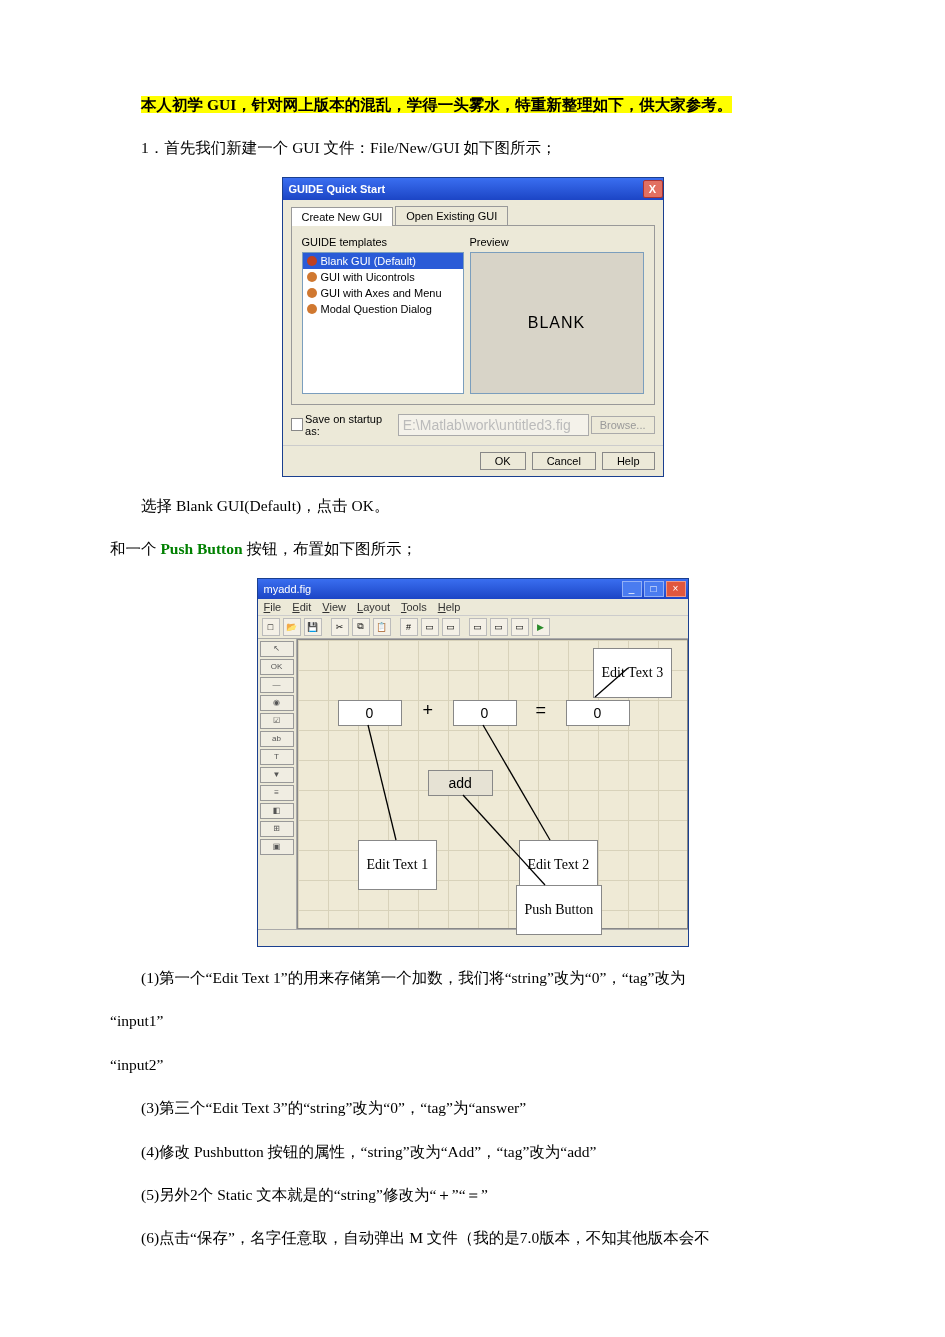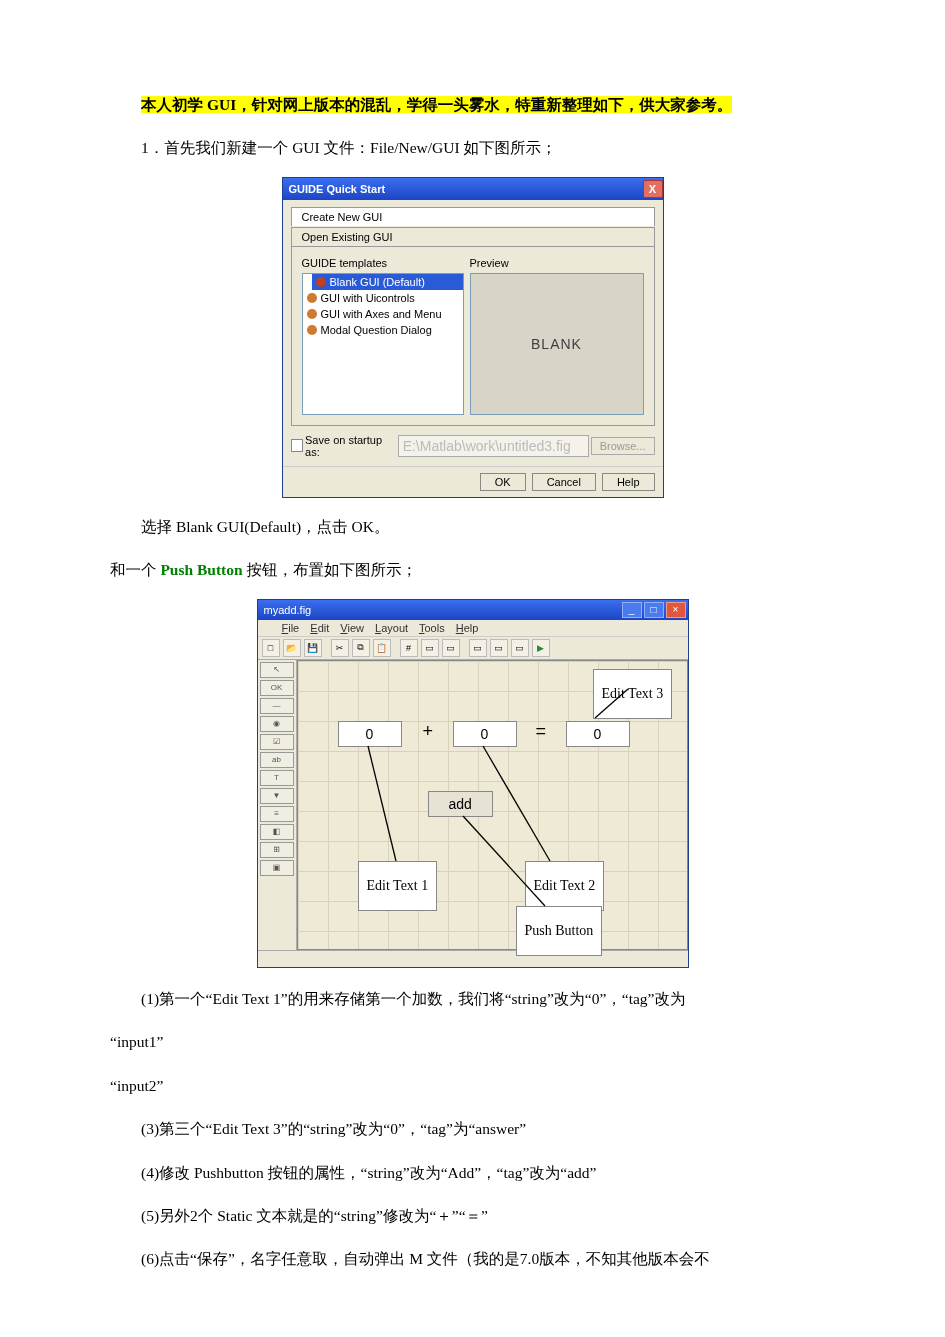--- a/index.html
+++ b/index.html
@@ -5,46 +5,46 @@
   html,body{margin:0;padding:0;background:#fff;font-family:"SimSun","宋体","Times New Roman",serif;color:#000;}
   .page{width:945px;min-height:1337px;padding:90px 110px 40px 110px;box-sizing:border-box;position:relative;}
   .hl{background:#ffff00;font-weight:bold;}
   p{margin:0 0 14px 0;line-height:1.9;font-size:15.5px;}
   .indent{text-indent:2em;}
   .green{color:#008000;font-weight:bold;font-family:"Times New Roman",serif;}
   
   .win{width:380px;margin:0 auto 14px auto;border:1px solid #1a3f8f;background:#ece9d8;font-family:Tahoma,Arial,sans-serif;font-size:11px;color:#000;}
   .titlebar{height:22px;background:linear-gradient(#3a6ef0,#1c45c5);color:#fff;display:flex;align-items:center;justify-content:space-between;padding:0 0 0 6px;font-weight:bold;}
   .titlebar .xbtn{width:18px;height:16px;background:#e27062;border:1px solid #a33;display:flex;align-items:center;justify-content:center;color:#fff;font-weight:bold;font-size:11px;border-radius:2px;}
-  .tabs{display:flex;padding:6px 8px 0 8px;gap:2px;flex-direction:column;}
+  .tabs{display:flex;padding:6px 8px 0 8px;gap:2px;}
   .tab{padding:3px 10px;border:1px solid #999;border-bottom:none;background:#ece9d8;font-size:11px;}
   .tab.sel{background:#fff;position:relative;top:1px;}
   .tabbody{margin:0 8px 8px 8px;border:1px solid #999;background:#ece9d8;padding:10px;display:flex;gap:8px;}
   .col-left{width:160px;}
   .lbl{font-size:11px;margin-bottom:4px;}
   .listbox{width:160px;height:140px;border:1px solid #7b9ebd;background:#fff;font-size:11px;}
   .listbox div{padding:2px 4px;display:flex;align-items:center;gap:4px;}
-  .listbox .sel{background:#2a5bd7;color:#fff;margin-left:9px;}
+  .listbox .sel{background:#2a5bd7;color:#fff;}
   .ico{width:10px;height:10px;display:inline-block;}
   .ico.r{background:#c04020;border-radius:50%;}
   .ico.o{background:#d07830;border-radius:50%;}
   .previewbox{flex:1;}
-  .previewframe{border:1px solid #7b9ebd;background:#d8d4c8;height:140px;display:flex;align-items:center;justify-content:center;color:#404040;font-size:14px;letter-spacing:1px;}
+  .previewframe{border:1px solid #7b9ebd;background:#d8d4c8;height:140px;display:flex;align-items:center;justify-content:center;color:#000000;font-size:16px;letter-spacing:1px;}
   .saveRow{display:flex;align-items:center;gap:2px;margin:0 8px 8px 8px;}
   .saveRow input[type="text"]{flex:1;border:1px solid #aaa;background:#f4f2ea;color:#bbb;font-size:14px;padding:2px 4px;}
   .btnBrowse{border:1px solid #aaa;background:#ece9d8;color:#999;font-size:11px;padding:2px 8px;}
   .dlgButtons{display:flex;justify-content:flex-end;gap:6px;padding:6px 8px;border-top:1px solid #ccc;background:#ece9d8;}
   .dlgButtons button{border:1px solid #888;background:#ece9d8;font-size:11px;padding:2px 14px;}
   
   .editorWrap{width:430px;margin:0 auto 16px auto;border:1px solid #1a3f8f;font-family:Tahoma,Arial,sans-serif;}
   .editorTitle{height:20px;background:linear-gradient(#3a6ef0,#1c45c5);color:#fff;display:flex;align-items:center;justify-content:space-between;padding:0 2px 0 6px;font-size:11px;}
   .winBtns{display:flex;gap:2px;}
   .winBtns div{width:18px;height:14px;border:1px solid #fff6;background:#4a7cf0;color:#fff;display:flex;align-items:center;justify-content:center;font-size:10px;}
   .winBtns .close{background:#e0573e;}
-  .menubar{background:#ece9d8;padding:2px 24px;font-size:11px;color:#333;border-bottom:1px solid #ccc;}
+  .menubar{background:#ece9d8;padding:2px 6px;font-size:11px;color:#333;border-bottom:1px solid #ccc;}
   .menubar span{margin-right:8px;}
   .menubar span u{text-decoration:underline;}
   .toolbar{background:#ece9d8;padding:2px 4px;display:flex;gap:3px;border-bottom:1px solid #aaa;}
   .toolbar .tb{width:16px;height:16px;border:1px solid #bbb;background:#f4f0e6;font-size:9px;display:flex;align-items:center;justify-content:center;}
   .toolbar .sep{width:3px;}
   .editorBody{display:flex;height:290px;background:#ece9d8;position:relative;}
   .palette{width:34px;background:#ece9d8;border-right:1px solid #aaa;display:flex;flex-direction:column;gap:2px;padding:2px;}
   .palette .p{height:14px;border:1px solid #999;background:#f0ede2;font-size:8px;color:#555;display:flex;align-items:center;justify-content:center;}
   .canvas{flex:1;background:#efead6;background-image:linear-gradient(#d8d2ba 1px,transparent 1px),linear-gradient(90deg,#d8d2ba 1px,transparent 1px);background-size:30px 30px;position:relative;border:1px solid #888;}
   .field{position:absolute;background:#fff;border:1px solid #888;display:flex;align-items:center;justify-content:center;font-size:14px;width:62px;height:24px;}
@@ -175,21 +175,21 @@
       <div class="canvas">
         <div class="field" style="left:40px;top:60px">0</div>
         <div class="static" style="left:125px;top:60px">+</div>
         <div class="field" style="left:155px;top:60px">0</div>
         <div class="static" style="left:238px;top:60px">=</div>
         <div class="field" style="left:268px;top:60px">0</div>
         <div class="pushbtn" style="left:130px;top:130px">add</div>
 
         <div class="callout" style="left:295px;top:8px">Edit Text 3</div>
         <div class="callout" style="left:60px;top:200px">Edit Text 1</div>
-        <div class="callout" style="left:227px;top:200px">Edit Text 2</div>
+        <div class="callout" style="left:221px;top:200px">Edit Text 2</div>
         <div class="callout" style="left:218px;top:245px">Push Button</div>
 
         <svg class="lines">
           <line x1="297" y1="57" x2="330" y2="28"></line>
           <line x1="70" y1="85" x2="98" y2="200"></line>
           <line x1="185" y1="85" x2="252" y2="200"></line>
           <line x1="165" y1="155" x2="247" y2="245"></line>
         </svg>
       </div>
     </div>

